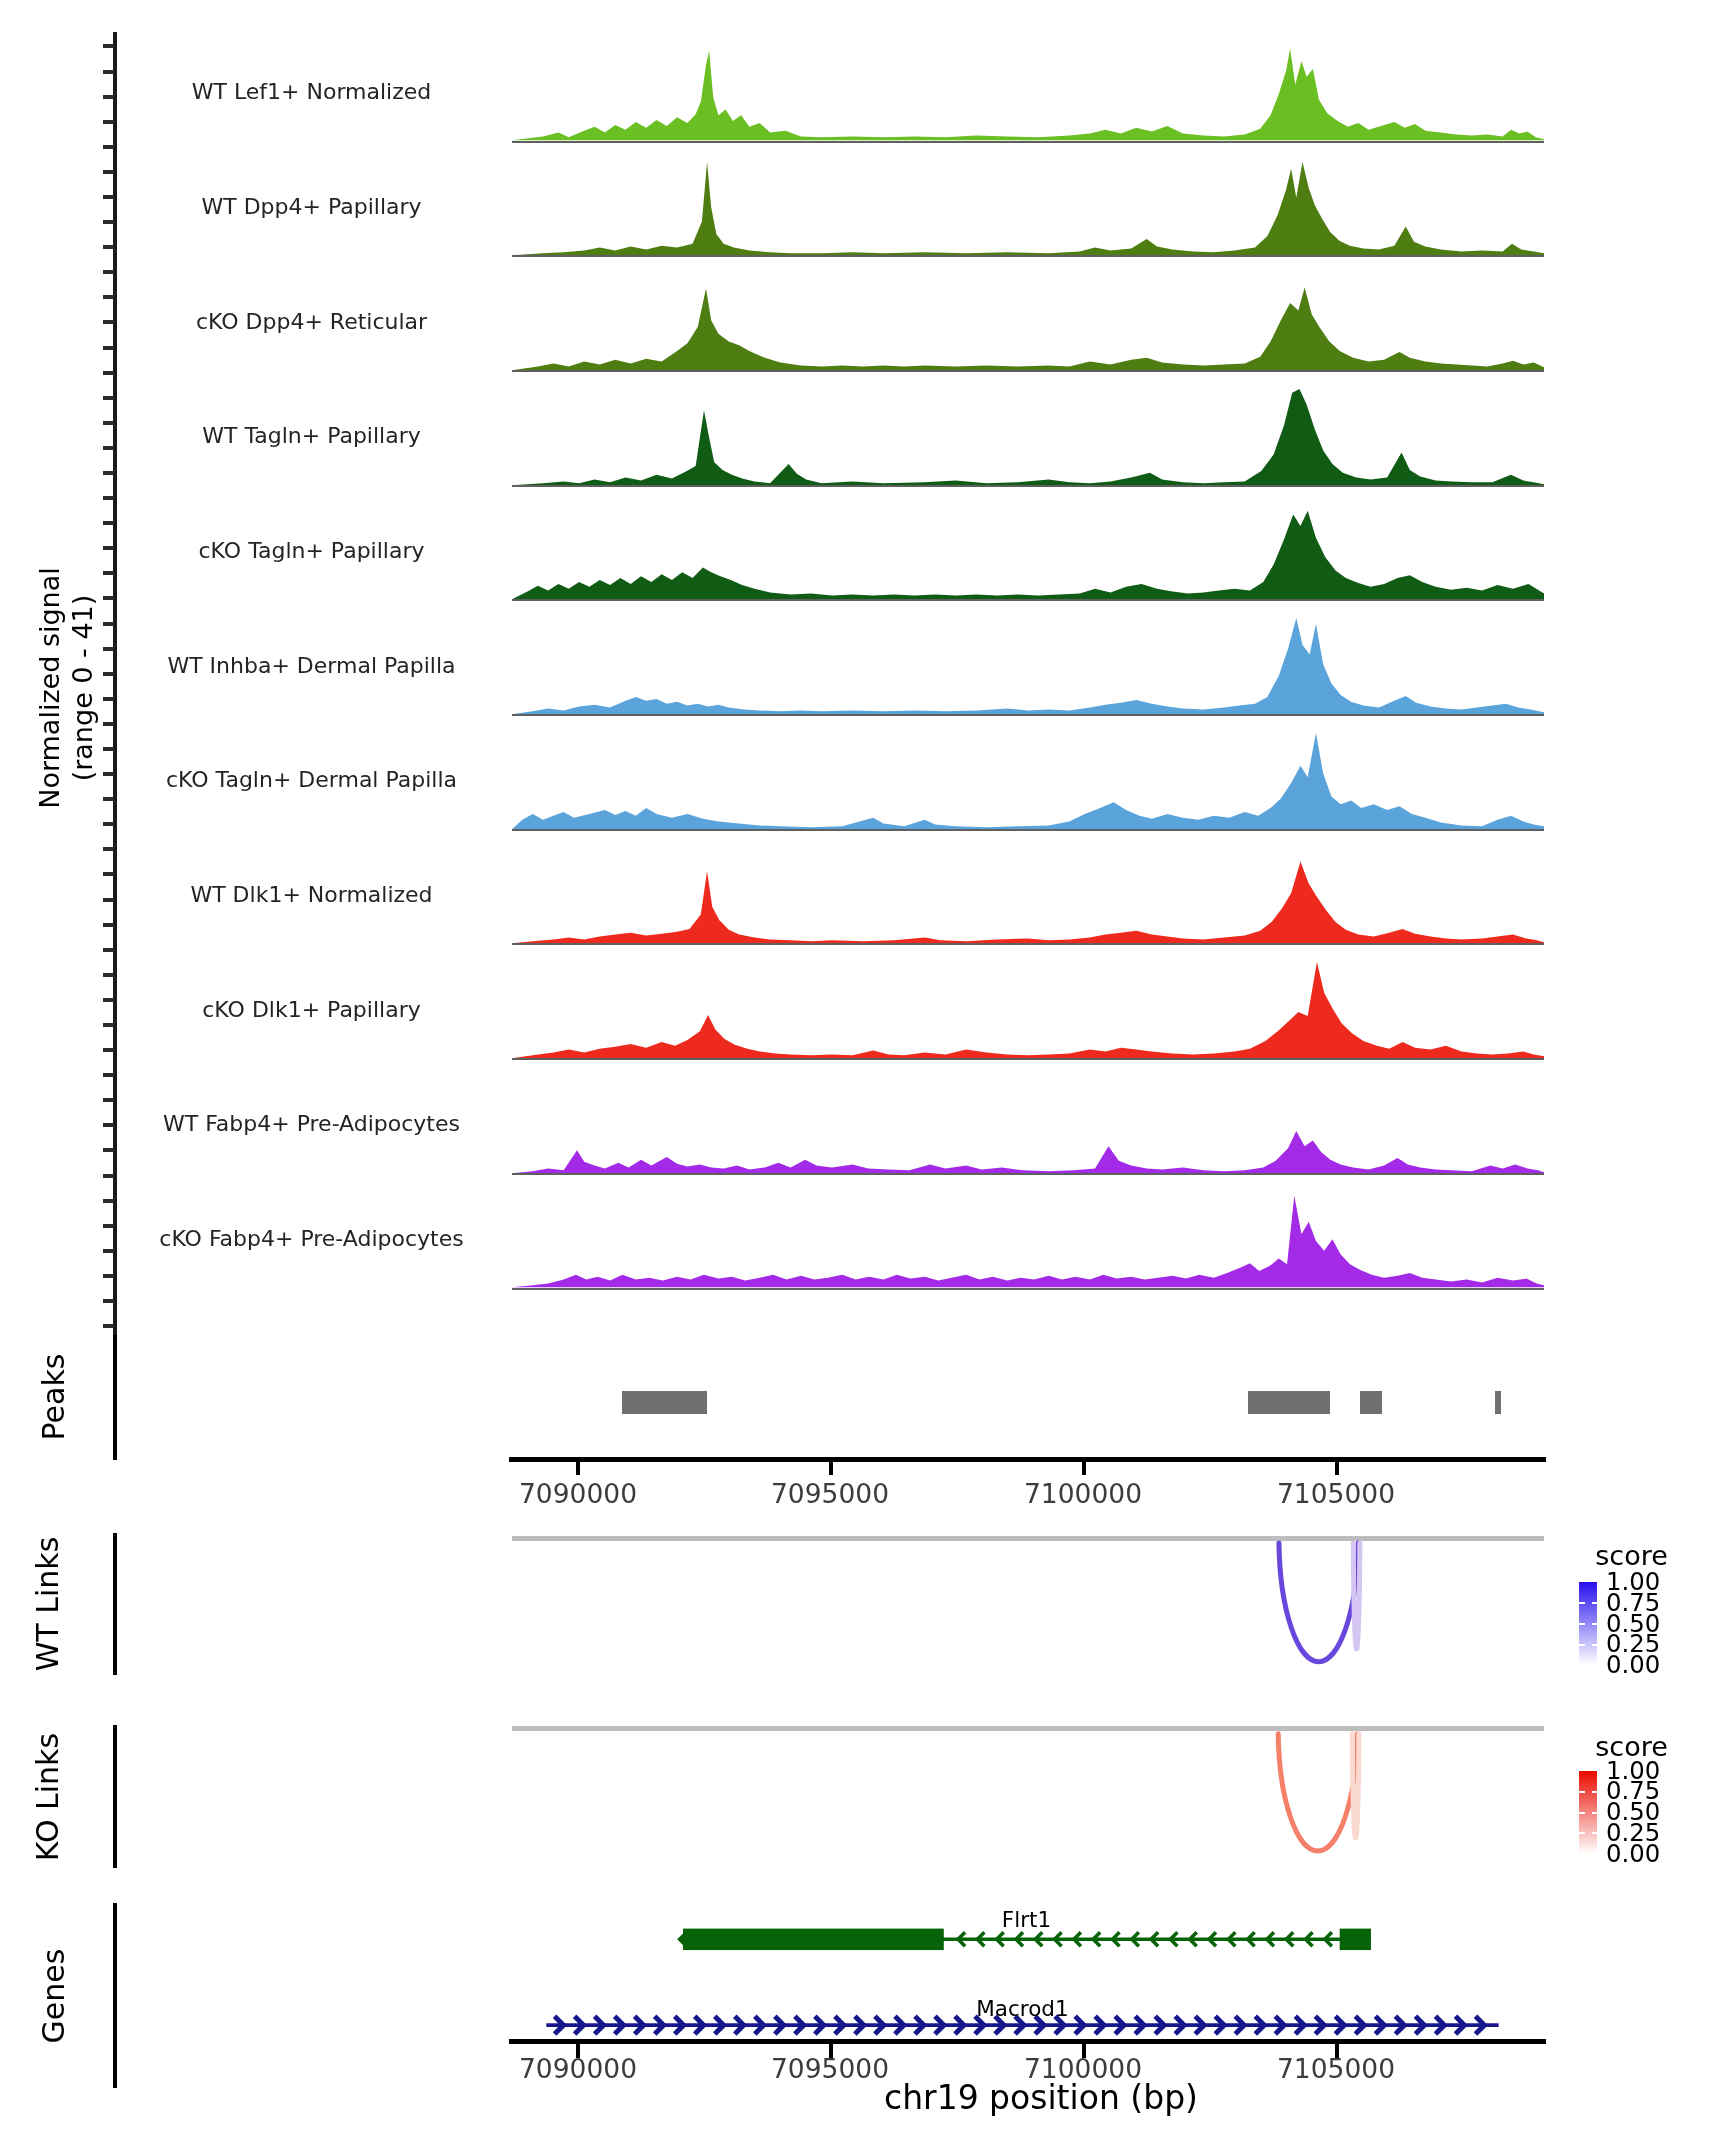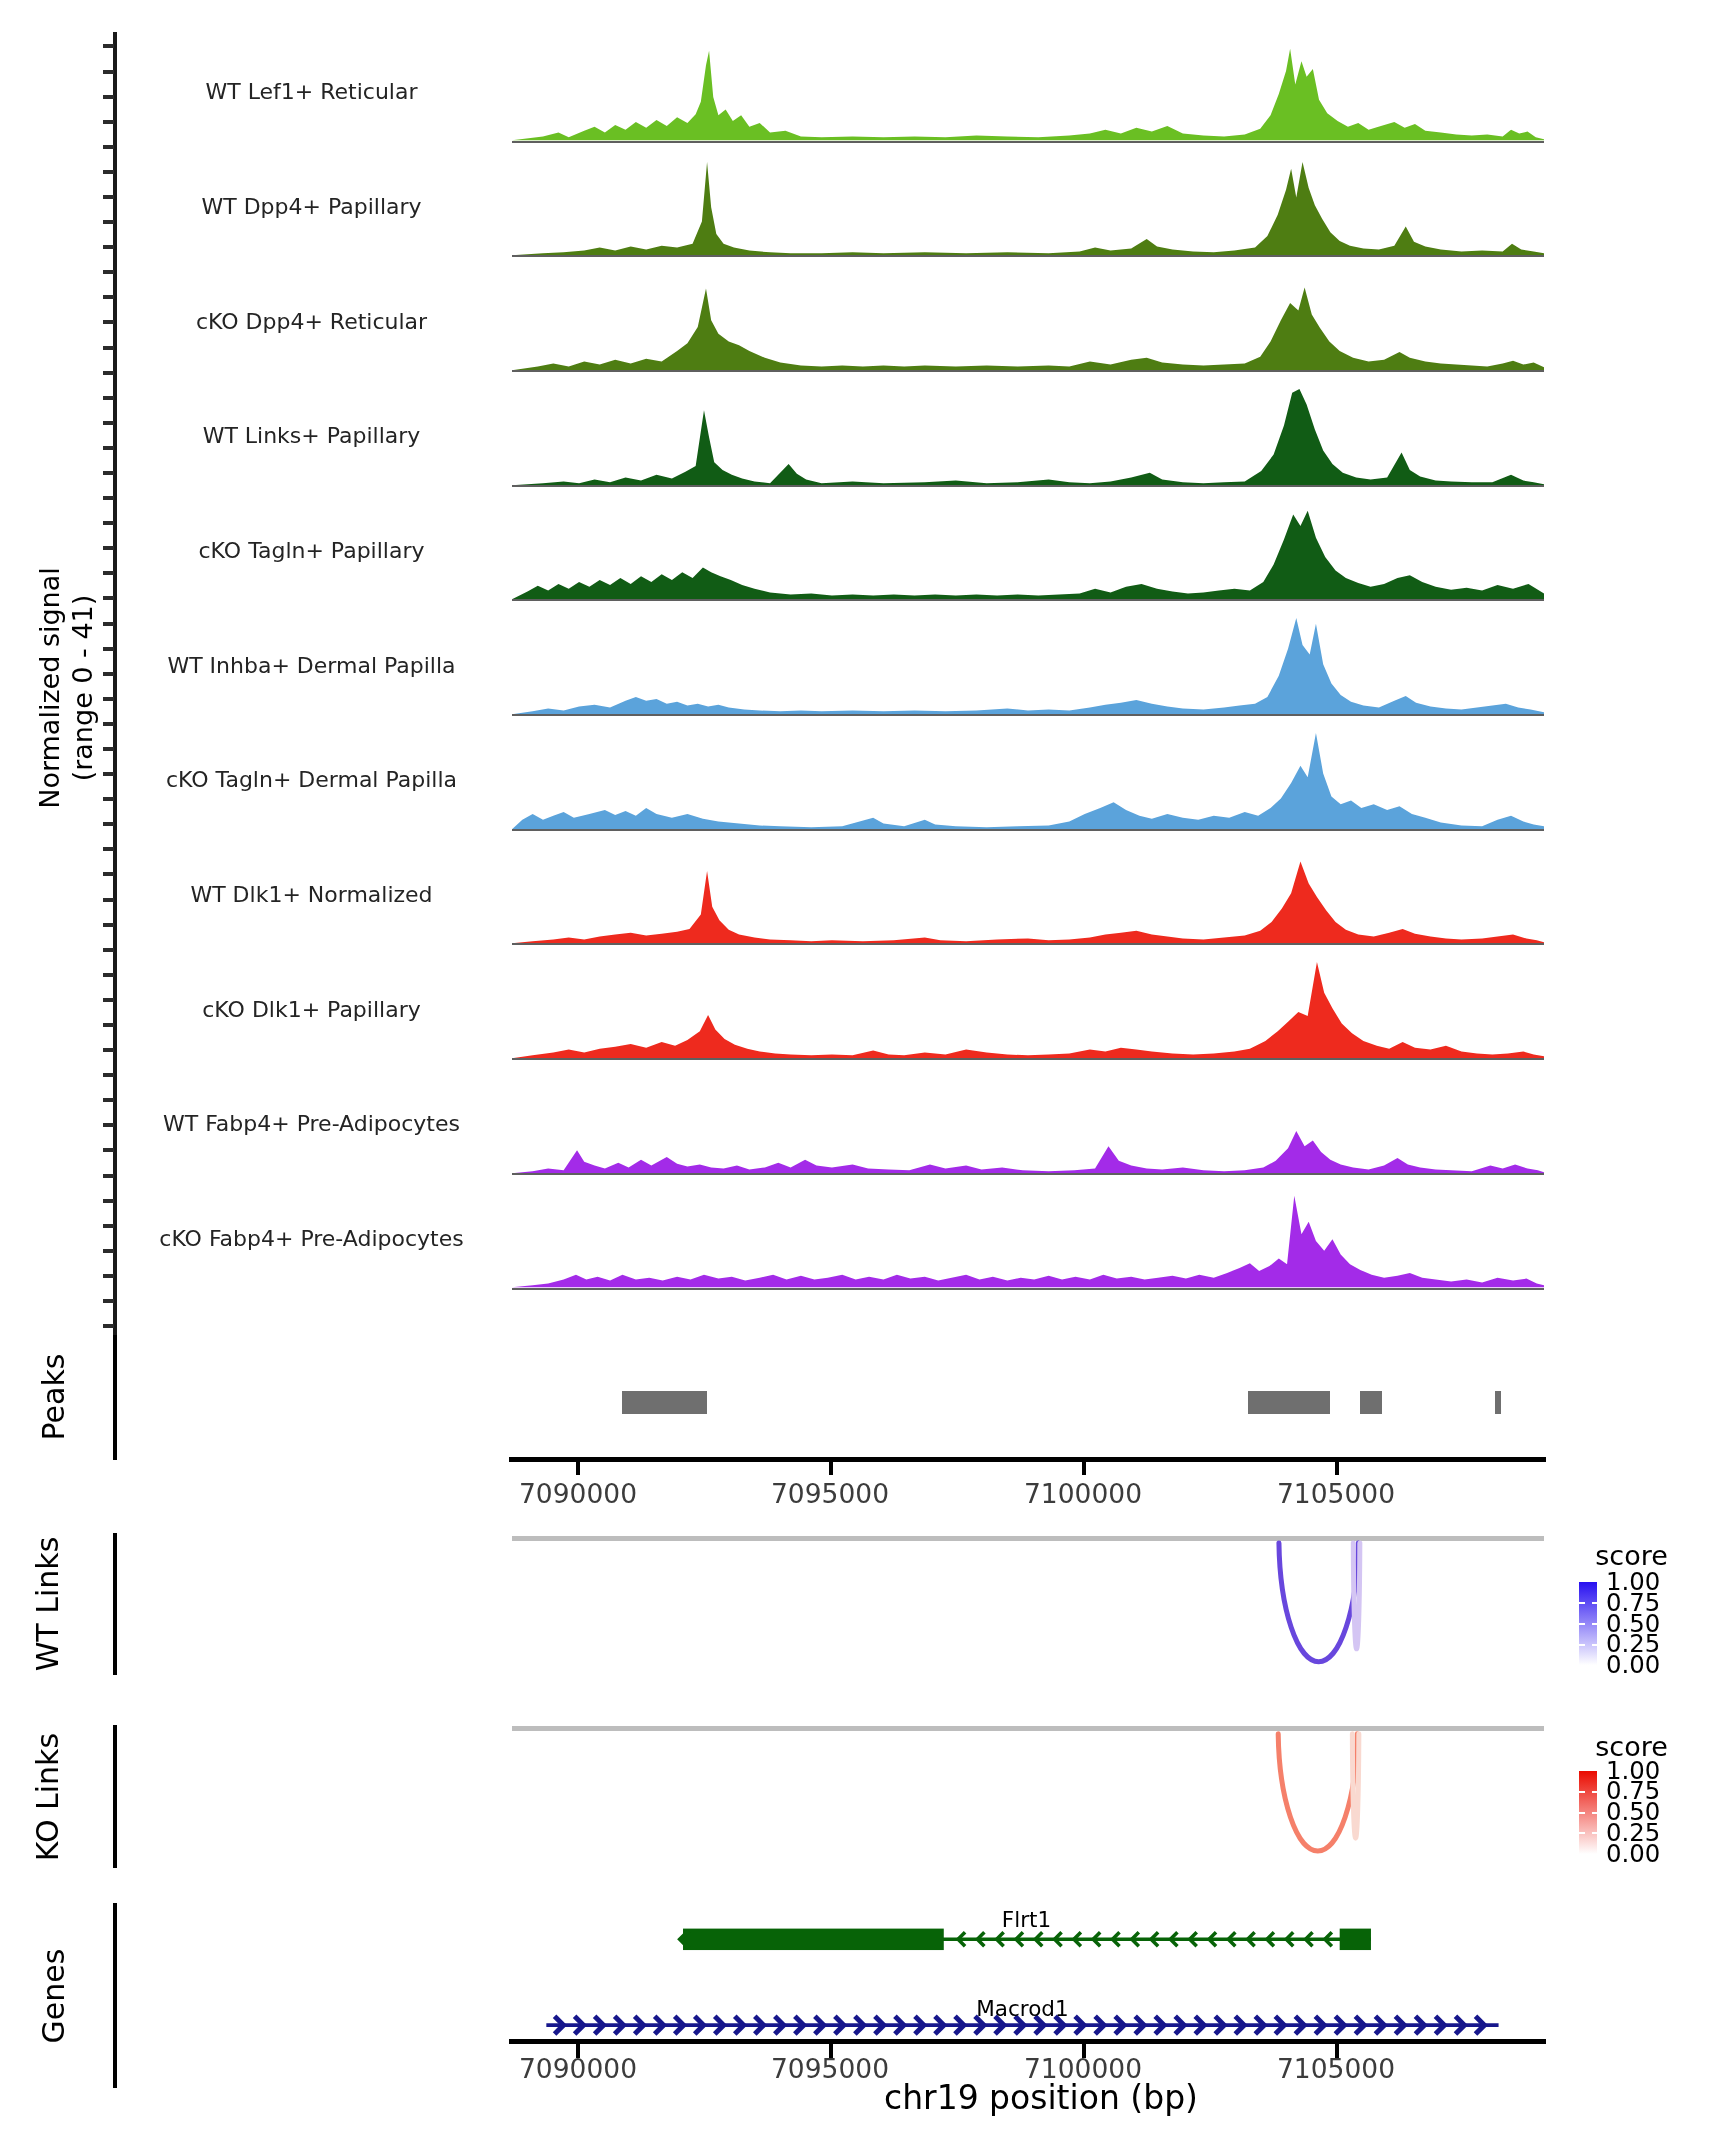--- a/index.html
+++ b/index.html
@@ -87,36 +87,36 @@
       <div class="ytick" style="top:1274px;"></div>
       <div class="ytick" style="top:1299px;"></div>
       <div class="ytick" style="top:1324px;"></div>
     </div>
   <div class="rot-label ylab" style="left:66px;top:688px;">
     <div>Normalized signal</div>
     <div>(range 0 - 41)</div>
   </div>
 
   <div id="tracks">
-      <div class="track-label" style="top:78px;">WT Lef1+ Reticular</div>
+      <div class="track-label" style="top:78px;">WT Lef1+ Normalized</div>
       <svg width="1032" height="97" viewBox="0 0 1439 136" preserveAspectRatio="none" style="left:512px;top:44px;">
         <path d="M0,135 L0.0,135.0 L43.2,129.6 L64.8,124.2 L79.1,130.9 L100.7,121.5 L115.1,116.1 L129.5,124.2 L143.9,113.4 L158.3,120.2 L172.7,109.3 L187.1,117.5 L201.5,106.7 L215.8,114.8 L230.2,102.6 L244.6,110.7 L256.1,98.5 L263.3,81.0 L270.5,29.7 L274.8,9.4 L280.6,74.3 L287.8,99.9 L297.9,91.8 L307.9,108.0 L319.5,99.9 L331.0,116.1 L345.4,110.7 L359.8,124.2 L381.3,121.5 L402.9,129.6 L431.7,130.9 L474.9,129.6 L518.0,130.9 L561.2,129.6 L604.4,130.9 L647.6,128.3 L690.7,129.6 L733.9,130.9 L777.1,128.3 L805.8,125.5 L827.4,120.2 L849.0,125.5 L870.6,117.5 L892.2,122.8 L913.8,114.8 L935.4,125.5 L964.1,128.3 L992.9,129.6 L1021.7,126.9 L1043.3,118.8 L1057.7,99.9 L1069.2,70.2 L1079.3,37.8 L1085.0,6.8 L1092.2,56.7 L1100.8,24.3 L1108.0,45.9 L1116.7,35.1 L1125.3,78.3 L1136.8,97.2 L1151.2,108.0 L1165.6,116.1 L1180.0,110.7 L1194.4,120.2 L1211.6,114.8 L1230.3,109.3 L1244.7,117.5 L1259.1,112.0 L1273.5,121.5 L1295.1,124.2 L1316.7,126.9 L1338.3,128.3 L1359.9,126.9 L1381.4,129.6 L1393.0,120.2 L1404.5,125.5 L1416.0,122.8 L1427.5,130.9 L1439.0,133.7 L1439,135 Z" fill="#6abf23" stroke="none"></path>
       </svg>
       <div class="baseline" style="left:512px;top:141px;width:1032px;"></div>
       <div class="track-label" style="top:193px;">WT Dpp4+ Papillary</div>
       <svg width="1032" height="97" viewBox="0 0 1439 136" preserveAspectRatio="none" style="left:512px;top:159px;">
         <path d="M0,135 L0.0,135.0 L43.2,132.3 L72.0,130.9 L100.7,128.3 L122.3,124.2 L143.9,128.3 L165.5,122.8 L187.1,126.9 L208.7,121.5 L230.2,124.2 L251.8,118.8 L264.8,87.8 L272.0,4.1 L277.7,67.5 L284.9,105.3 L295.0,118.8 L309.4,124.2 L331.0,128.3 L359.8,130.9 L388.5,132.3 L431.7,132.3 L474.9,130.9 L518.0,132.3 L575.6,130.9 L633.2,132.3 L690.7,130.9 L748.3,132.3 L791.5,129.6 L813.0,124.2 L834.6,128.3 L863.4,125.5 L885.0,112.0 L899.4,122.8 L921.0,126.9 L949.7,129.6 L978.5,130.9 L1007.3,128.3 L1036.1,124.2 L1053.3,108.0 L1067.7,78.3 L1079.3,43.2 L1086.4,13.5 L1093.6,54.0 L1102.3,4.1 L1110.9,40.5 L1119.5,64.8 L1129.6,83.7 L1141.1,102.6 L1154.1,114.8 L1168.5,121.5 L1187.2,125.5 L1208.8,126.9 L1230.3,121.5 L1246.2,94.5 L1257.7,116.1 L1273.5,122.8 L1295.1,126.9 L1323.9,129.6 L1352.7,128.3 L1381.4,129.6 L1394.4,118.8 L1407.3,126.9 L1424.6,129.6 L1439.0,132.3 L1439,135 Z" fill="#4e7d12" stroke="none"></path>
       </svg>
       <div class="baseline" style="left:512px;top:255px;width:1032px;"></div>
       <div class="track-label" style="top:308px;">cKO Dpp4+ Reticular</div>
       <svg width="1032" height="97" viewBox="0 0 1439 136" preserveAspectRatio="none" style="left:512px;top:274px;">
         <path d="M0,135 L0.0,135.0 L36.0,129.6 L57.6,125.5 L79.1,129.6 L100.7,122.8 L122.3,126.9 L143.9,120.2 L165.5,125.5 L187.1,118.8 L208.7,122.8 L230.2,108.0 L244.6,97.2 L259.0,74.3 L270.5,20.3 L277.7,64.8 L287.8,83.7 L302.2,94.5 L316.6,99.9 L331.0,108.0 L352.6,117.5 L374.1,124.2 L402.9,128.3 L431.7,129.6 L460.5,128.3 L489.3,129.6 L518.0,128.3 L546.8,129.6 L575.6,128.3 L618.8,129.6 L661.9,128.3 L705.1,129.6 L748.3,128.3 L777.1,129.6 L805.8,122.8 L834.6,126.9 L863.4,120.2 L885.0,117.5 L906.6,124.2 L935.4,126.9 L964.1,128.3 L992.9,126.9 L1021.7,125.5 L1043.3,116.1 L1057.7,94.5 L1072.1,64.8 L1085.0,40.5 L1096.5,51.3 L1105.2,18.9 L1115.2,56.7 L1126.7,75.6 L1139.7,94.5 L1154.1,108.0 L1172.8,117.5 L1194.4,122.8 L1216.0,120.2 L1237.5,109.3 L1251.9,117.5 L1273.5,122.8 L1295.1,125.5 L1316.7,126.9 L1338.3,128.3 L1359.9,129.6 L1381.4,125.5 L1395.8,121.5 L1410.2,126.9 L1424.6,124.2 L1439.0,130.9 L1439,135 Z" fill="#4e7d12" stroke="none"></path>
       </svg>
       <div class="baseline" style="left:512px;top:370px;width:1032px;"></div>
-      <div class="track-label" style="top:422px;">WT Links+ Papillary</div>
+      <div class="track-label" style="top:422px;">WT Tagln+ Papillary</div>
       <svg width="1032" height="97" viewBox="0 0 1439 136" preserveAspectRatio="none" style="left:512px;top:389px;">
         <path d="M0,135 L0.0,135.0 L43.2,132.3 L72.0,129.6 L93.5,132.3 L115.1,126.9 L136.7,130.9 L158.3,124.2 L179.9,128.3 L201.5,120.2 L223.0,125.5 L241.8,116.1 L256.1,108.0 L267.7,29.7 L274.8,67.5 L282.0,102.6 L293.6,113.4 L306.5,120.2 L320.9,125.5 L338.2,129.6 L359.8,132.3 L385.7,105.3 L397.2,118.8 L410.1,126.9 L431.7,132.3 L474.9,129.6 L518.0,132.3 L575.6,130.9 L618.8,128.3 L661.9,132.3 L705.1,130.9 L748.3,126.9 L777.1,130.9 L805.8,132.3 L834.6,129.6 L863.4,124.2 L889.3,117.5 L906.6,126.9 L935.4,130.9 L964.1,132.3 L992.9,130.9 L1021.7,129.6 L1044.7,114.8 L1062.0,91.8 L1076.4,51.3 L1087.9,5.4 L1098.0,0.0 L1108.0,21.6 L1119.5,56.7 L1131.1,86.4 L1144.0,105.3 L1158.4,117.5 L1177.1,124.2 L1197.2,126.9 L1220.3,124.2 L1240.4,89.1 L1251.9,113.4 L1266.3,122.8 L1287.9,128.3 L1309.5,129.6 L1338.3,130.9 L1367.0,130.9 L1393.0,120.2 L1410.2,128.3 L1424.6,130.9 L1439.0,133.7 L1439,135 Z" fill="#115c15" stroke="none"></path>
       </svg>
       <div class="baseline" style="left:512px;top:485px;width:1032px;"></div>
       <div class="track-label" style="top:537px;">cKO Tagln+ Papillary</div>
       <svg width="1032" height="97" viewBox="0 0 1439 136" preserveAspectRatio="none" style="left:512px;top:503px;">
         <path d="M0,135 L0.0,135.0 L21.6,124.2 L36.0,116.1 L50.4,122.8 L64.8,113.4 L79.1,120.2 L93.5,110.7 L107.9,117.5 L122.3,108.0 L136.7,114.8 L151.1,105.3 L165.5,113.4 L179.9,102.6 L194.3,110.7 L208.7,99.9 L223.0,108.0 L237.4,97.2 L251.8,105.3 L266.2,90.4 L277.7,97.2 L290.7,102.6 L305.1,108.0 L320.9,114.8 L338.2,120.2 L359.8,125.5 L388.5,128.3 L417.3,126.9 L446.1,129.6 L474.9,128.3 L503.6,129.6 L532.4,128.3 L561.2,129.6 L590.0,128.3 L618.8,129.6 L647.6,128.3 L676.3,129.6 L705.1,128.3 L733.9,129.6 L762.7,128.3 L791.5,126.9 L813.0,120.2 L834.6,125.5 L856.2,117.5 L877.8,113.4 L899.4,120.2 L921.0,124.2 L942.5,126.9 L964.1,125.5 L985.7,122.8 L1007.3,120.2 L1028.9,122.8 L1047.6,110.7 L1062.0,86.4 L1076.4,51.3 L1089.3,16.2 L1099.4,32.4 L1109.5,10.8 L1121.0,48.6 L1133.9,75.6 L1148.3,94.5 L1162.7,105.3 L1180.0,112.0 L1197.2,117.5 L1216.0,113.4 L1234.7,105.3 L1251.9,101.3 L1269.2,110.7 L1287.9,117.5 L1309.5,121.5 L1331.1,118.8 L1352.7,122.8 L1374.2,114.8 L1395.8,120.2 L1417.4,113.4 L1439.0,126.9 L1439,135 Z" fill="#115c15" stroke="none"></path>
       </svg>
       <div class="baseline" style="left:512px;top:599px;width:1032px;"></div>
       <div class="track-label" style="top:652px;">WT Inhba+ Dermal Papilla</div>

